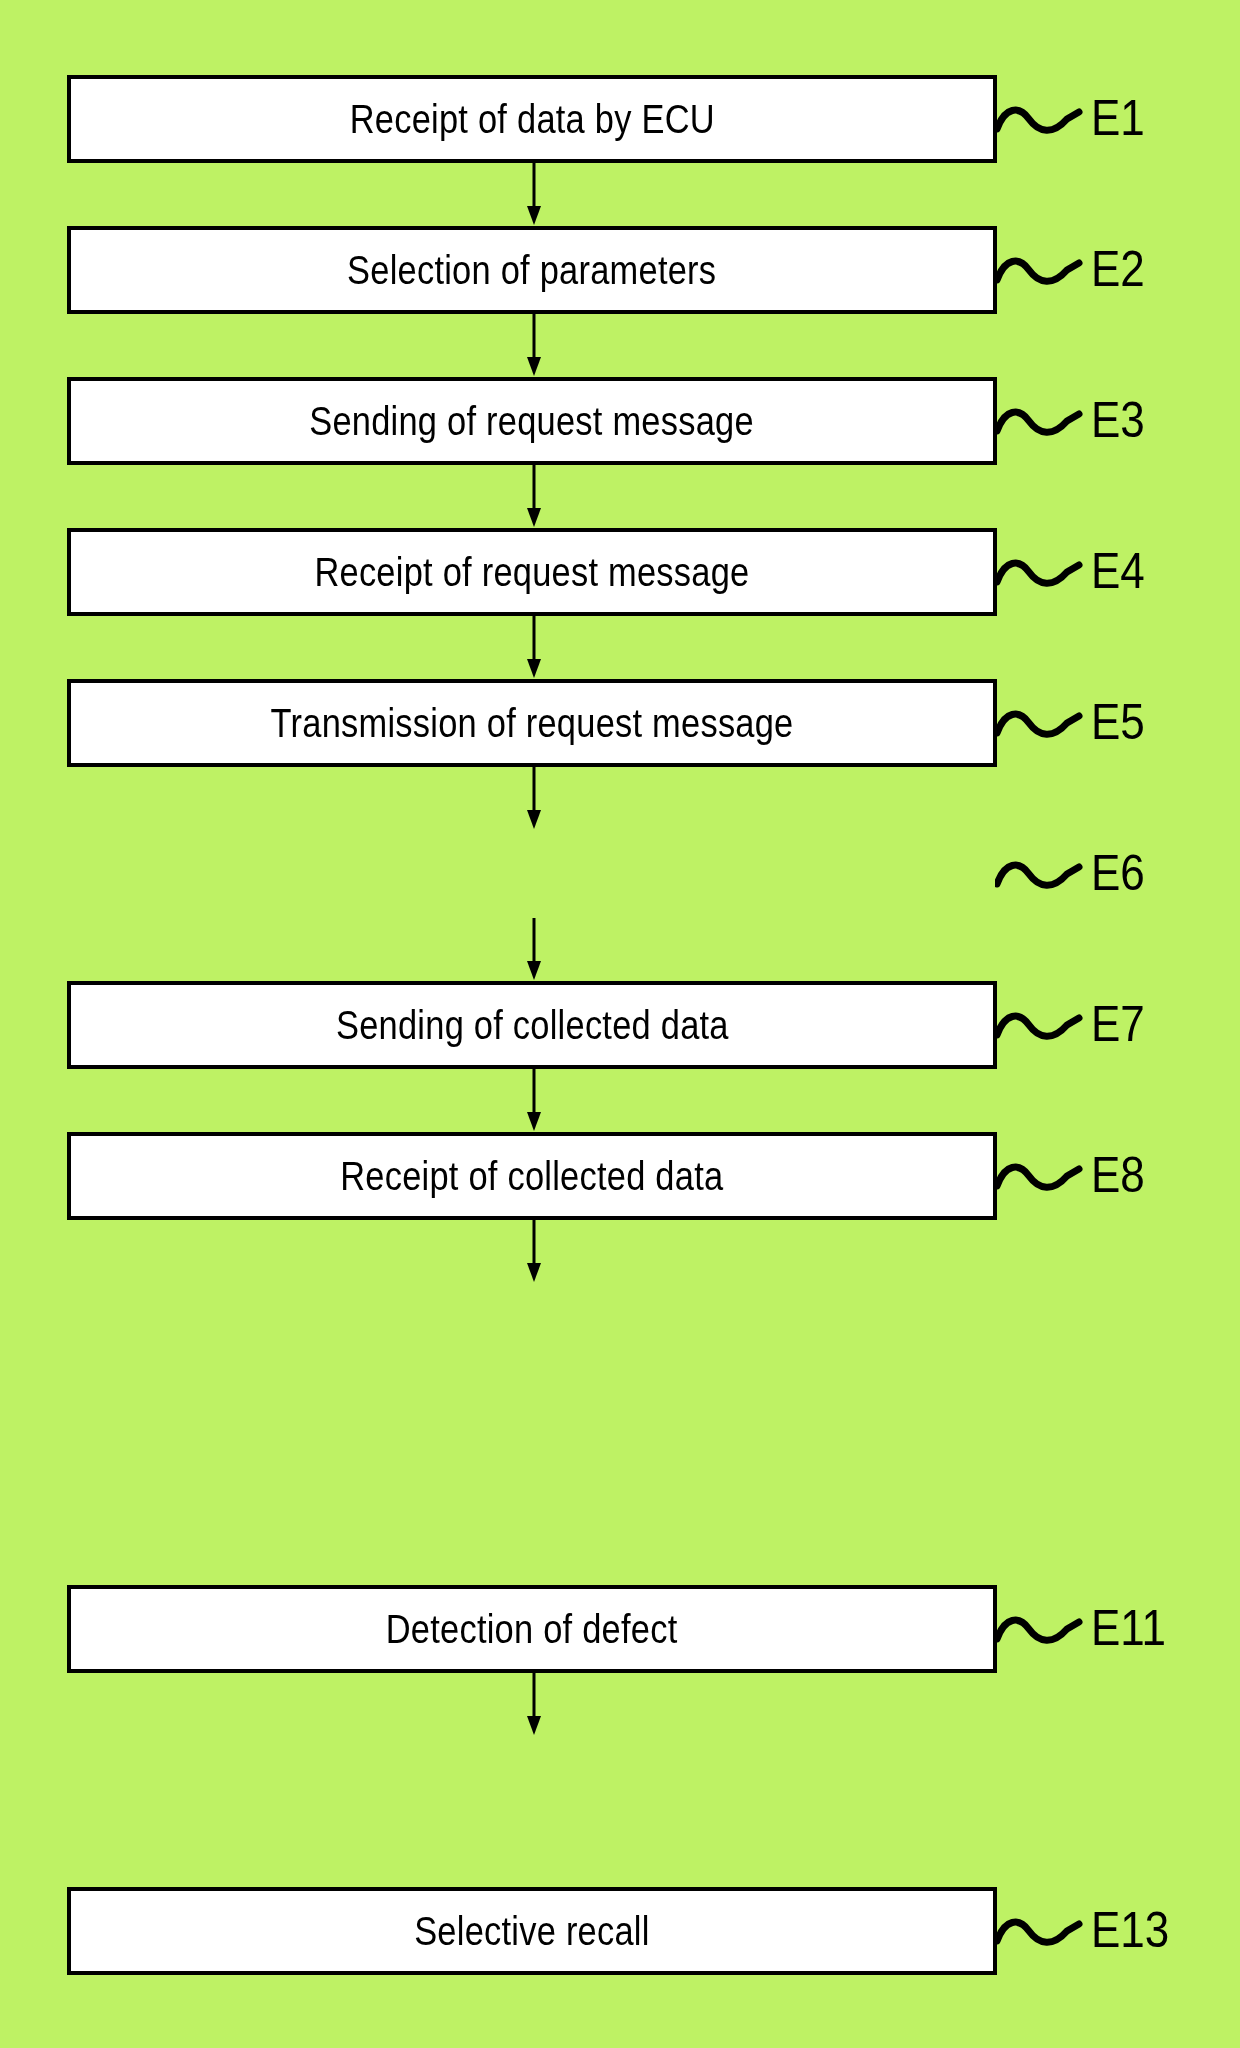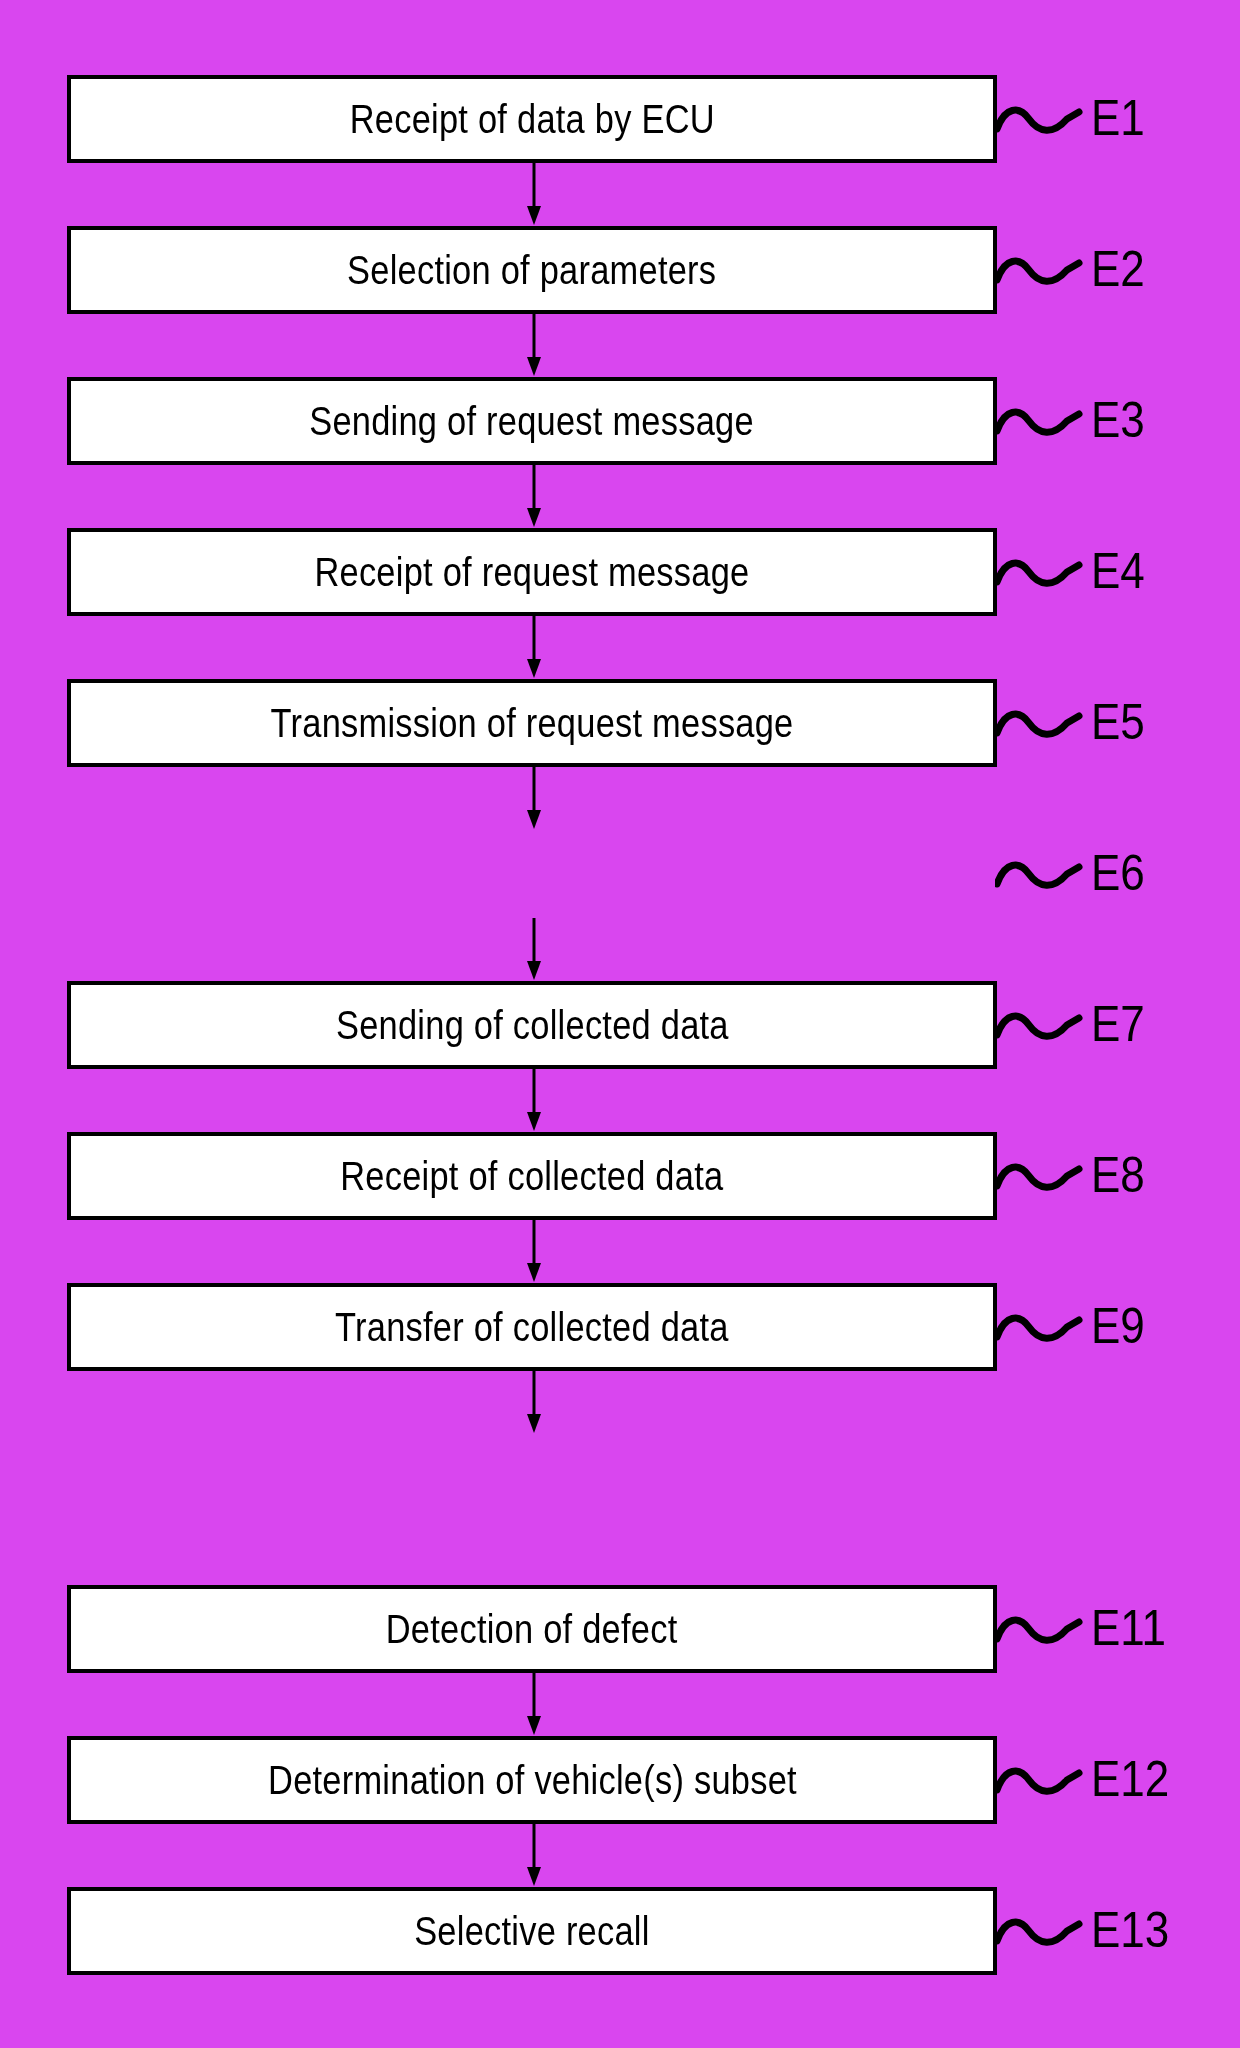--- a/index.html
+++ b/index.html
@@ -12,21 +12,21 @@
     height: 2048px;
     font-family: "Liberation Sans", "DejaVu Sans", sans-serif;
     -webkit-font-smoothing: none;
   }
 
   #figure {
     position: relative;
     width: 1240px;
     height: 2048px;
     overflow: hidden;
-    background: #d946ef;
+    background: #bef264;
   }
 
   .flow-row {
     position: absolute;
     left: 0;
     width: 1240px;
     height: 151px;
   }
 
   .step-box {
@@ -226,71 +226,37 @@
         </svg>
       </div>
       <div class="ref-label">E8</div>
       <div class="connector">
         <svg viewBox="0 0 14 63" xmlns="http://www.w3.org/2000/svg">
           <line x1="7" y1="0" x2="7" y2="46" stroke="#000000" stroke-width="3"></line>
           <polygon points="7,62 0,43 14,43" fill="#000000"></polygon>
         </svg>
       </div>
     </div>
-    <div class="flow-row" style="top: 1283px;">
-      <div class="step-box">
-        <span class="step-label">Transfer of collected data</span>
-      </div>
-      <div class="leader">
-        <svg viewBox="0 0 90 44" xmlns="http://www.w3.org/2000/svg">
-          <path d="M2 30 C 10 8, 24 6, 34 20 C 44 34, 58 36, 72 20 L 84 13" fill="none" stroke="#000000" stroke-width="7" stroke-linecap="round" stroke-linejoin="round"></path>
-        </svg>
-      </div>
-      <div class="ref-label">E9</div>
-      <div class="connector">
-        <svg viewBox="0 0 14 63" xmlns="http://www.w3.org/2000/svg">
-          <line x1="7" y1="0" x2="7" y2="46" stroke="#000000" stroke-width="3"></line>
-          <polygon points="7,62 0,43 14,43" fill="#000000"></polygon>
-        </svg>
-      </div>
-    </div>
     <div class="flow-row" style="top: 1585px; text-align: center;">
       <div class="step-box">
         <span class="step-label">Detection of defect</span>
       </div>
       <div class="leader">
         <svg viewBox="0 0 90 44" xmlns="http://www.w3.org/2000/svg">
           <path d="M2 30 C 10 8, 24 6, 34 20 C 44 34, 58 36, 72 20 L 84 13" fill="none" stroke="#000000" stroke-width="7" stroke-linecap="round" stroke-linejoin="round"></path>
         </svg>
       </div>
       <div class="ref-label">E11</div>
       <div class="connector">
         <svg viewBox="0 0 14 63" xmlns="http://www.w3.org/2000/svg">
           <line x1="7" y1="0" x2="7" y2="46" stroke="#000000" stroke-width="3"></line>
           <polygon points="7,62 0,43 14,43" fill="#000000"></polygon>
         </svg>
       </div>
     </div>
-    <div class="flow-row" style="top: 1736px;">
-      <div class="step-box">
-        <span class="step-label">Determination of vehicle(s) subset</span>
-      </div>
-      <div class="leader">
-        <svg viewBox="0 0 90 44" xmlns="http://www.w3.org/2000/svg">
-          <path d="M2 30 C 10 8, 24 6, 34 20 C 44 34, 58 36, 72 20 L 84 13" fill="none" stroke="#000000" stroke-width="7" stroke-linecap="round" stroke-linejoin="round"></path>
-        </svg>
-      </div>
-      <div class="ref-label">E12</div>
-      <div class="connector">
-        <svg viewBox="0 0 14 63" xmlns="http://www.w3.org/2000/svg">
-          <line x1="7" y1="0" x2="7" y2="46" stroke="#000000" stroke-width="3"></line>
-          <polygon points="7,62 0,43 14,43" fill="#000000"></polygon>
-        </svg>
-      </div>
-    </div>
     <div class="flow-row" style="top: 1887px;">
       <div class="step-box">
         <span class="step-label">Selective recall</span>
       </div>
       <div class="leader">
         <svg viewBox="0 0 90 44" xmlns="http://www.w3.org/2000/svg">
           <path d="M2 30 C 10 8, 24 6, 34 20 C 44 34, 58 36, 72 20 L 84 13" fill="none" stroke="#000000" stroke-width="7" stroke-linecap="round" stroke-linejoin="round"></path>
         </svg>
       </div>
       <div class="ref-label">E13</div>

